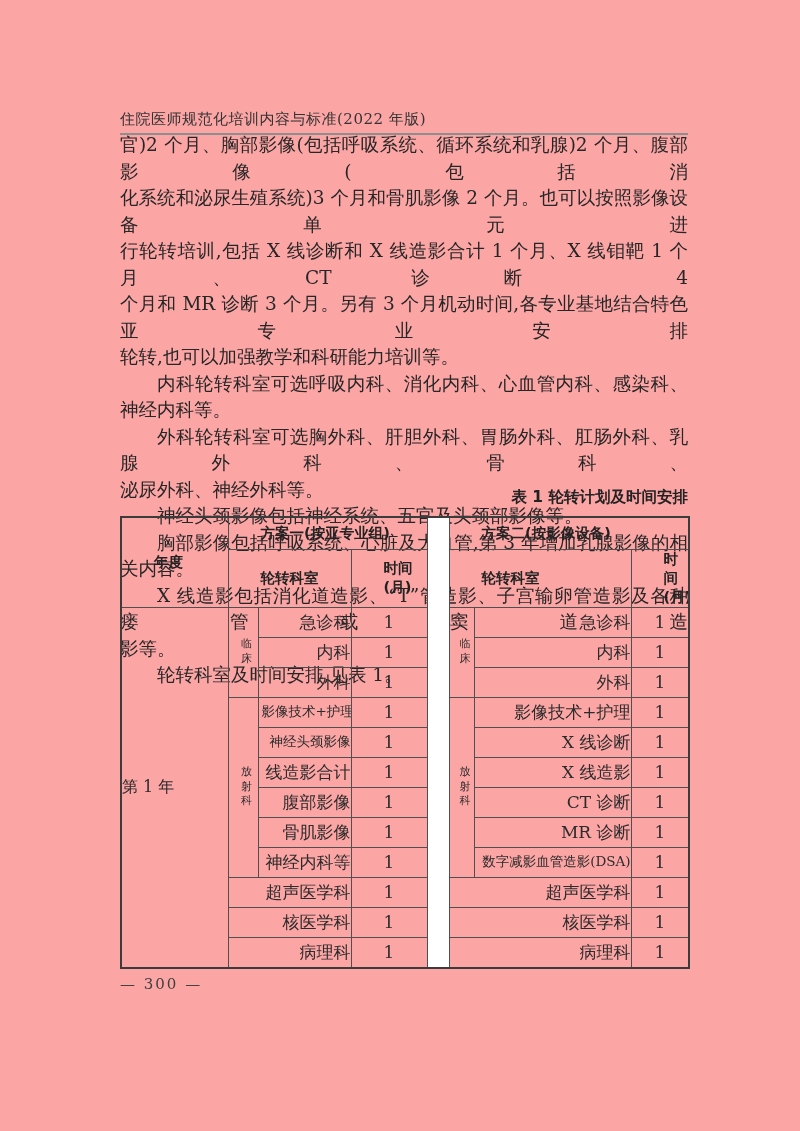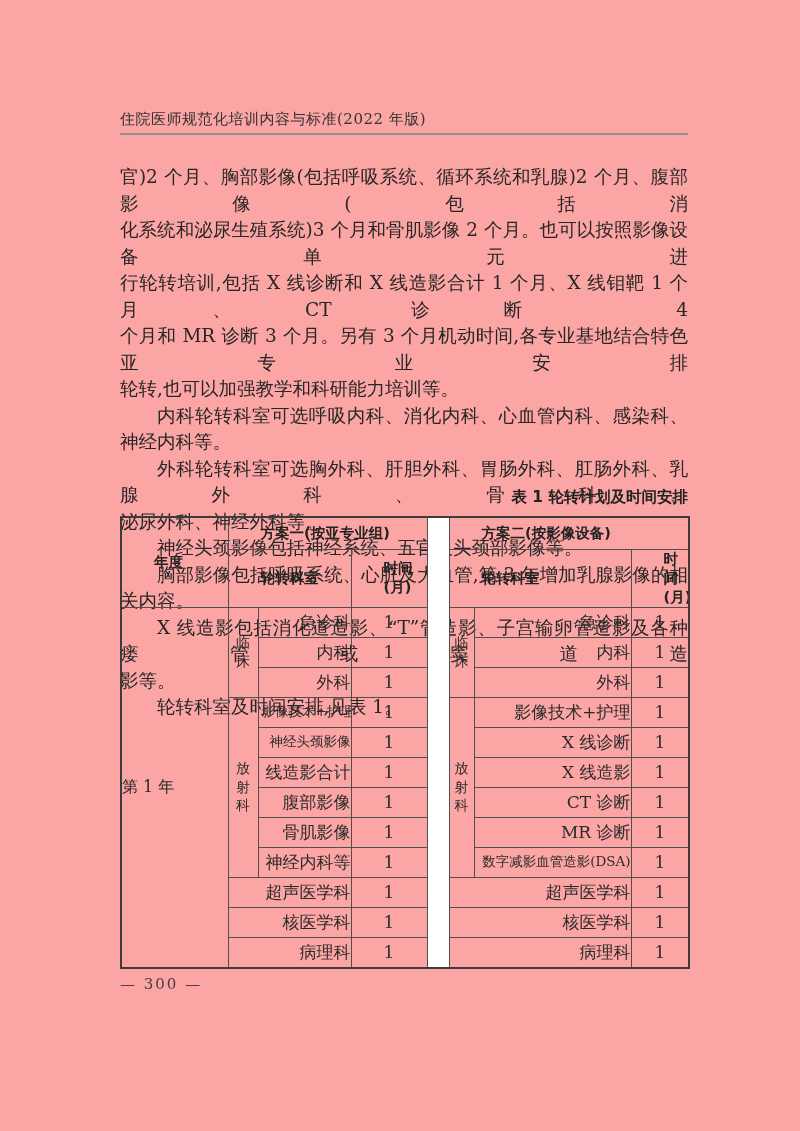--- a/index.html
+++ b/index.html
@@ -1,41 +1,41 @@
 <!DOCTYPE html>
 <html><head>
 <meta charset="utf-8">
 <style>
   html,body{margin:0;padding:0;background:#e8e8e8;}
   .page{position:relative;width:800px;height:1131px;background:#fca5a5;margin:0 auto;
         font-family:"DejaVu Serif","Liberation Serif",serif;color:#2b2b2b;overflow:hidden;}
   .abs{position:absolute;}
   .running-header{top:110px;left:120px;width:568px;font-size:15px;letter-spacing:.5px;color:#333;}
   .header-rule{top:133px;left:120px;width:568px;height:2px;background:#8e8e8e;}
-  .bodytext{top:164px;left:120px;width:568px;font-size:18.5px;line-height:26.5px;color:#262626;}
+  .bodytext{top:132px;left:120px;width:568px;font-size:18.5px;line-height:26.5px;color:#262626;}
   .bline{text-align:justify;text-align-last:justify;}
   .bline.last{text-align-last:left;}
   .bline.ind{text-indent:2em;}
   .table-title{top:487px;left:120px;width:568px;text-align:right;
                font-family:"DejaVu Sans","Liberation Sans",sans-serif;font-weight:bold;
                font-size:15.5px;color:#222;}
   table.rot{position:absolute;top:516px;left:120px;width:568px;border-collapse:collapse;
             table-layout:fixed;border:2px solid #3c3c3c;font-size:17px;color:#2b2b2b;}
   table.rot td,table.rot th{border:1px solid #4f4f4f;padding:0;height:29px;overflow:hidden;
             font-weight:normal;vertical-align:middle;}
   table.rot .hed{font-family:"DejaVu Sans","Liberation Sans",sans-serif;font-weight:bold;
             font-size:14.5px;text-align:left;color:#222;padding-left:32px;}
   table.rot .hr1{height:32px;}
   table.rot .hr2{height:28px;}
   table.rot td.dept{text-align:right;padding-left:3px;white-space:nowrap;}
   table.rot td.time{text-align:center;}
   table.rot td.cat{text-align:center;vertical-align:middle;}
   table.rot td.year{text-align:left;font-size:16px;}
   table.rot td.gapcell{border:none;background:#fff;}
-  .vstack{width:18px;margin:0 auto;word-break:break-all;line-height:1.35;font-size:14px;text-align:center;}
+  .vstack{width:18px;margin:0 auto;word-break:break-all;line-height:1.35;font-size:11px;text-align:right;}
   td.small{font-size:13.5px;}
   .page-number{top:975px;left:120px;font-size:15px;letter-spacing:2px;color:#3f3f3f;}
 </style>
 </head>
 <body>
 
 <div class="page">
 
   <div class="abs running-header">住院医师规范化培训内容与标准(2022 年版)</div>
   <div class="abs header-rule"></div>

